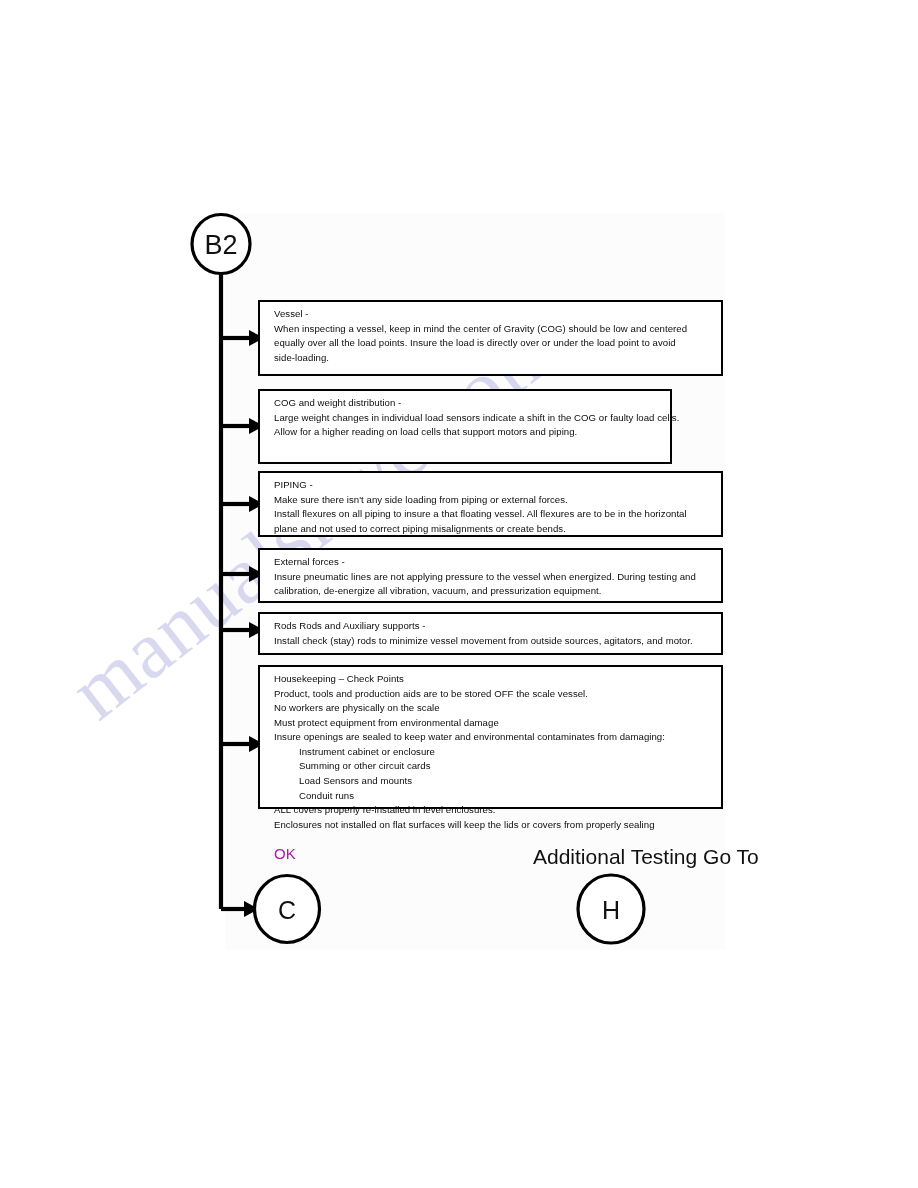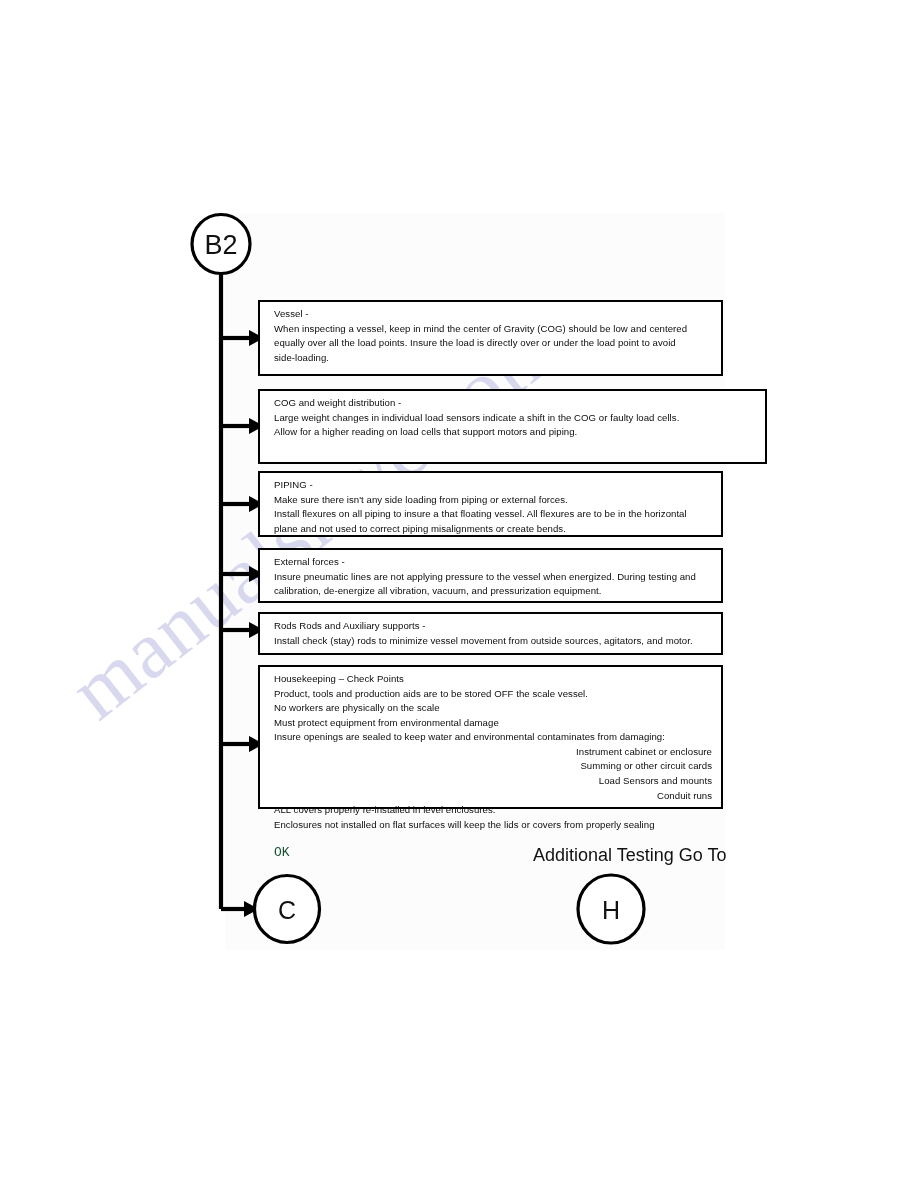--- a/index.html
+++ b/index.html
@@ -76,31 +76,30 @@
     background: #ffffff;
     border: 2.6px solid #000000;
     box-sizing: border-box;
     padding: 5px 9px 6px 14px;
     color: #0c0c0c;
     font-size: 9.6px;
     line-height: 1.52;
     letter-spacing: .05px;
   }
   .box .line { white-space: nowrap; }
-  .box .indent { padding-left: 25px; text-align: right; }
+  .box .indent { padding-left: 25px; }
   .edge-caption {
     position: absolute;
-    font-size: 13px;
-    color: #14532d;
+    font-size: 15px;
+    color: #a21caf;
     white-space: nowrap;
-    font-family: Liberation Mono, monospace;
   }
   .caption-large {
     position: absolute;
-    font-size: 18px;
+    font-size: 21px;
     color: #111111;
     white-space: nowrap;
   }
 </style>
 </head>
 <body>
 
 <div id="page">
 
   <div id="scan-region"></div>
@@ -157,21 +156,21 @@
     </g>
   </svg>
 
   <div class="box" style="left:258px; top:300px; width:465px; height:76px;">
     <div class="line">Vessel -</div>
     <div class="line">When inspecting a vessel, keep in mind the center of Gravity (COG) should be low and centered</div>
     <div class="line">equally over all the load points.  Insure the load is directly over or under the load point to avoid</div>
     <div class="line">side-loading.</div>
   </div>
 
-  <div class="box" style="left:258px; top:389px; width:509px; height:75px;">
+  <div class="box" style="left:258px; top:389px; width:414px; height:75px;">
     <div class="line">COG and weight distribution -</div>
     <div class="line">Large weight changes in individual load sensors indicate a shift in the COG or faulty load cells.</div>
     <div class="line">Allow for a higher reading on load cells that support motors and piping.</div>
   </div>
 
   <div class="box" style="left:258px; top:471px; width:465px; height:66px;">
     <div class="line">PIPING -</div>
     <div class="line">Make sure there isn't any side loading from piping or external forces.</div>
     <div class="line">Install flexures on all piping to insure a that floating vessel.  All flexures are to be in the horizontal</div>
     <div class="line">plane and not used to correct piping misalignments or create bends.</div>

